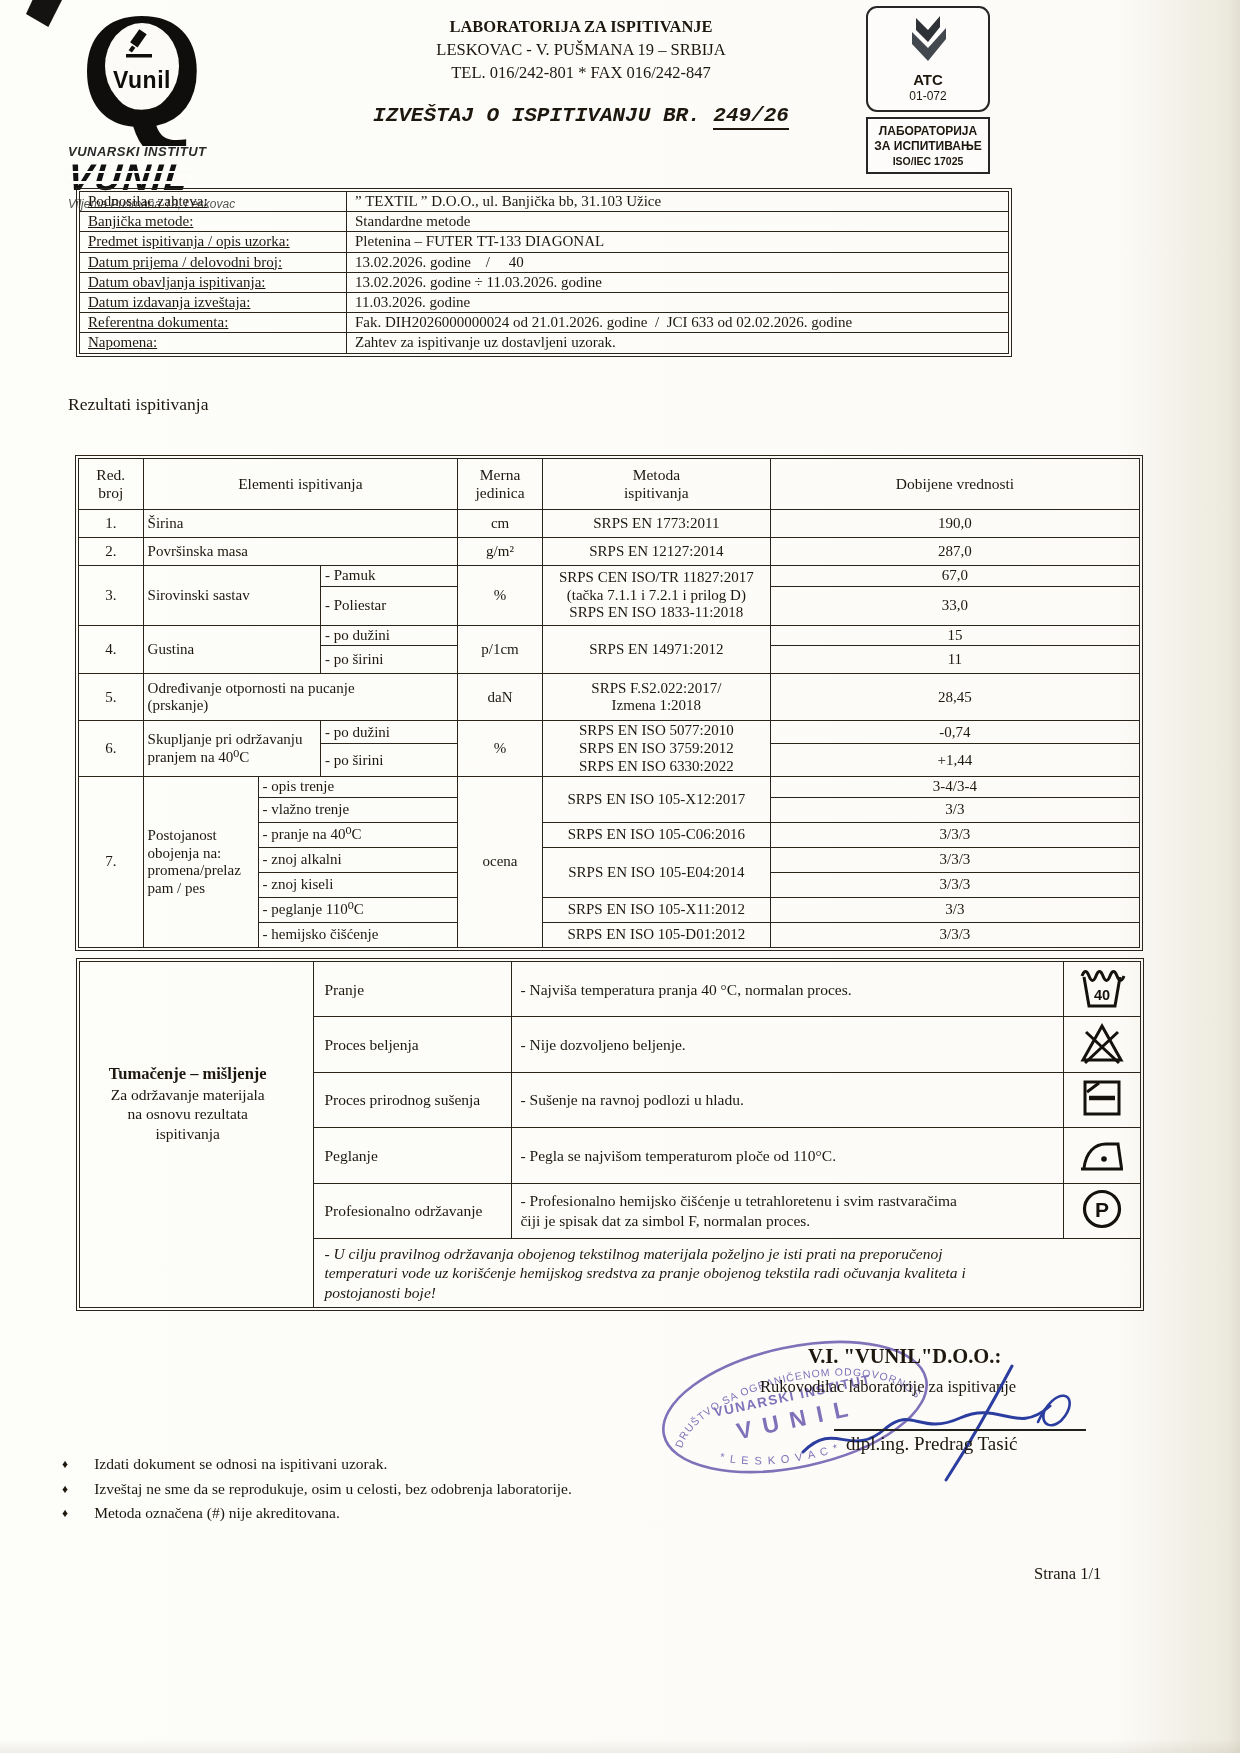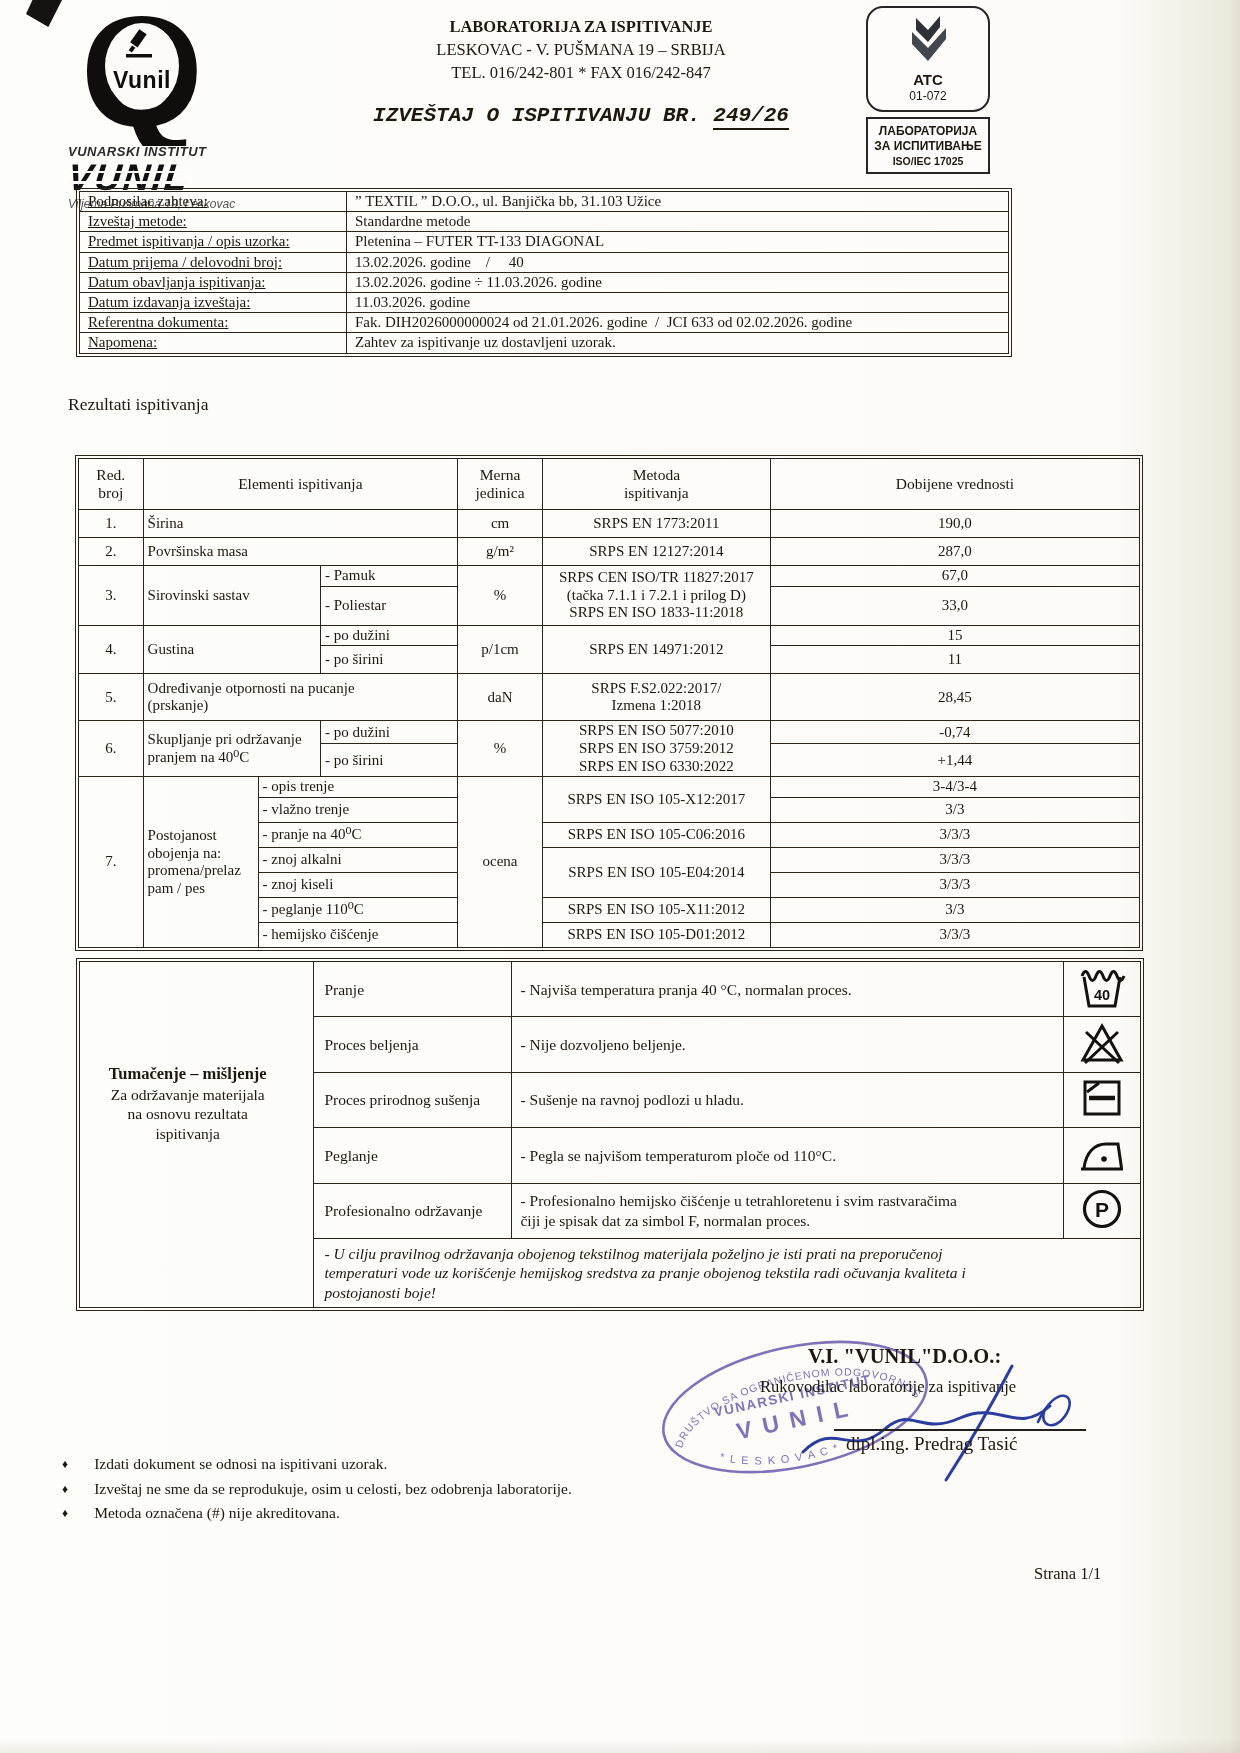--- a/index.html
+++ b/index.html
@@ -19,21 +19,21 @@
   .wm-main::after{content:"";position:absolute;inset:4px 0 2px 0;
         background:repeating-linear-gradient(to bottom,transparent 0 8px,#fcfbf7 8px 10.5px);pointer-events:none;}
   .wm-addr{font-family:Liberation Sans, sans-serif;font-style:italic;font-size:12px;color:#555;margin-top:1px;}
   .head-center{position:absolute;left:298px;top:14px;width:566px;text-align:center;}
   .hc-1{font-size:21.5px;font-weight:bold;letter-spacing:.3px;}
   .hc-2{font-size:16.5px;font-weight:bold;margin-top:3px;}
   .hc-3,.hc-4{font-size:16.5px;margin-top:3px;}
   .report-title{margin-top:21px;font-size:21px;font-weight:bold;font-style:italic;font-family:Liberation Mono, monospace;}
   .report-num{border-bottom:2.2px solid #1d170e;padding-bottom:1px;}
   .atc-badge{position:absolute;left:866px;top:6px;width:124px;text-align:center;}
-  .atc-box{border:2px solid #262626;border-radius:17px;padding:8px 4px 7px;background:rgba(255,255,255,.4);}
+  .atc-box{border:2px solid #262626;border-radius:11px;padding:8px 4px 7px;background:rgba(255,255,255,.4);}
   .atc-name{font-family:"Liberation Sans",sans-serif;font-weight:bold;font-size:15px;margin-top:3px;}
   .atc-number{font-family:"Liberation Sans",sans-serif;font-size:12px;margin-top:1px;}
   .atc-box2{border:2px solid #262626;margin-top:5px;padding:5px 2px;background:rgba(255,255,255,.4);}
   .atc-lab{font-family:"Liberation Sans",sans-serif;font-weight:bold;font-size:12px;line-height:1.25;}
   .atc-iso{font-family:"Liberation Sans",sans-serif;font-weight:bold;font-size:10.5px;margin-top:1px;}
   
   .dbl{position:absolute;border:1.6px solid #2b241a;padding:2px;}
   table{border-collapse:collapse;width:100%;}
   td{border:1.5px solid #2b241a;vertical-align:middle;}
   .info-wrap{left:76px;top:188px;width:930px;}
@@ -123,21 +123,21 @@
   </div>
 
   <div class="dbl info-wrap">
     <table>
       <tbody>
         <tr>
             <td class="info-label">Podnosilac zahteva:</td>
             <td>” TEXTIL ” D.O.O., ul. Banjička bb, 31.103 Užice</td>
           </tr>
         <tr>
-            <td class="info-label">Izveštaj metode:</td>
+            <td class="info-label">Banjička metode:</td>
             <td>Standardne metode</td>
           </tr>
         <tr>
             <td class="info-label">Predmet ispitivanja / opis uzorka:</td>
             <td>Pletenina – FUTER TT-133 DIAGONAL</td>
           </tr>
         <tr>
             <td class="info-label">Datum prijema / delovodni broj:</td>
             <td>13.02.2026. godine&nbsp;&nbsp;&nbsp; /&nbsp;&nbsp;&nbsp;&nbsp; 40</td>
           </tr>
@@ -229,21 +229,21 @@
           <td class="c h44">5.</td>
           <td class="l pre" colspan="3">Određivanje otpornosti na pucanje
 (prskanje)</td>
           <td class="c">daN</td>
           <td class="c pre">SRPS F.S2.022:2017/
 Izmena 1:2018</td>
           <td class="c">28,45</td>
         </tr>
         <tr>
           <td class="c h30" rowspan="2">6.</td>
-          <td class="l pre" colspan="2" rowspan="2">Skupljanje pri održavanje
+          <td class="l pre" colspan="2" rowspan="2">Skupljanje pri održavanju
 pranjem na 40⁰C</td>
           <td class="l">- po dužini</td>
           <td class="c" rowspan="2">%</td>
           <td class="c pre" rowspan="2">SRPS EN ISO 5077:2010
 SRPS EN ISO 3759:2012
 SRPS EN ISO 6330:2022</td>
           <td class="c">-0,74</td>
         </tr>
         <tr>
           <td class="l h30">- po širini</td>

